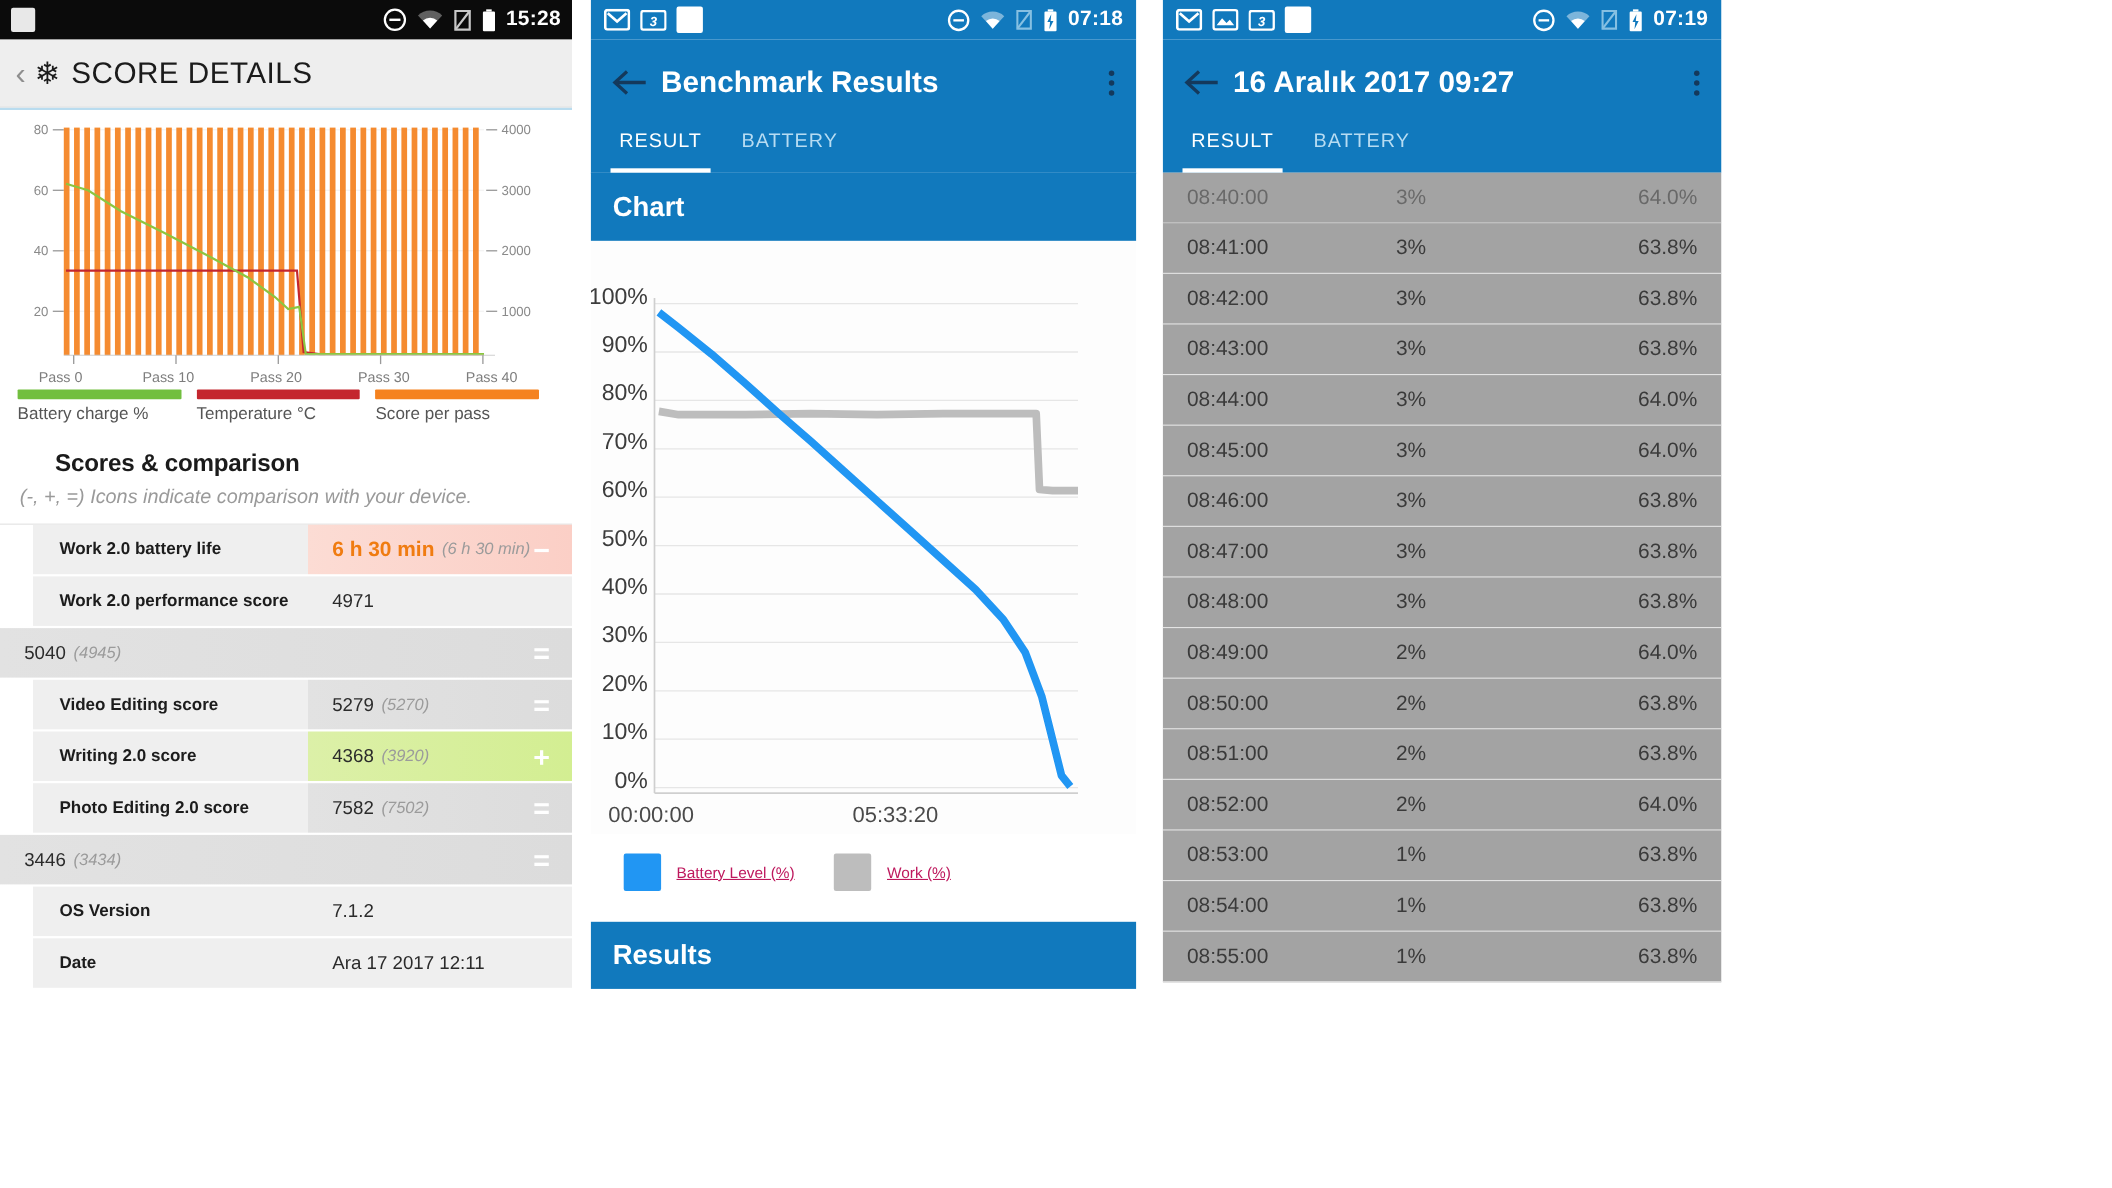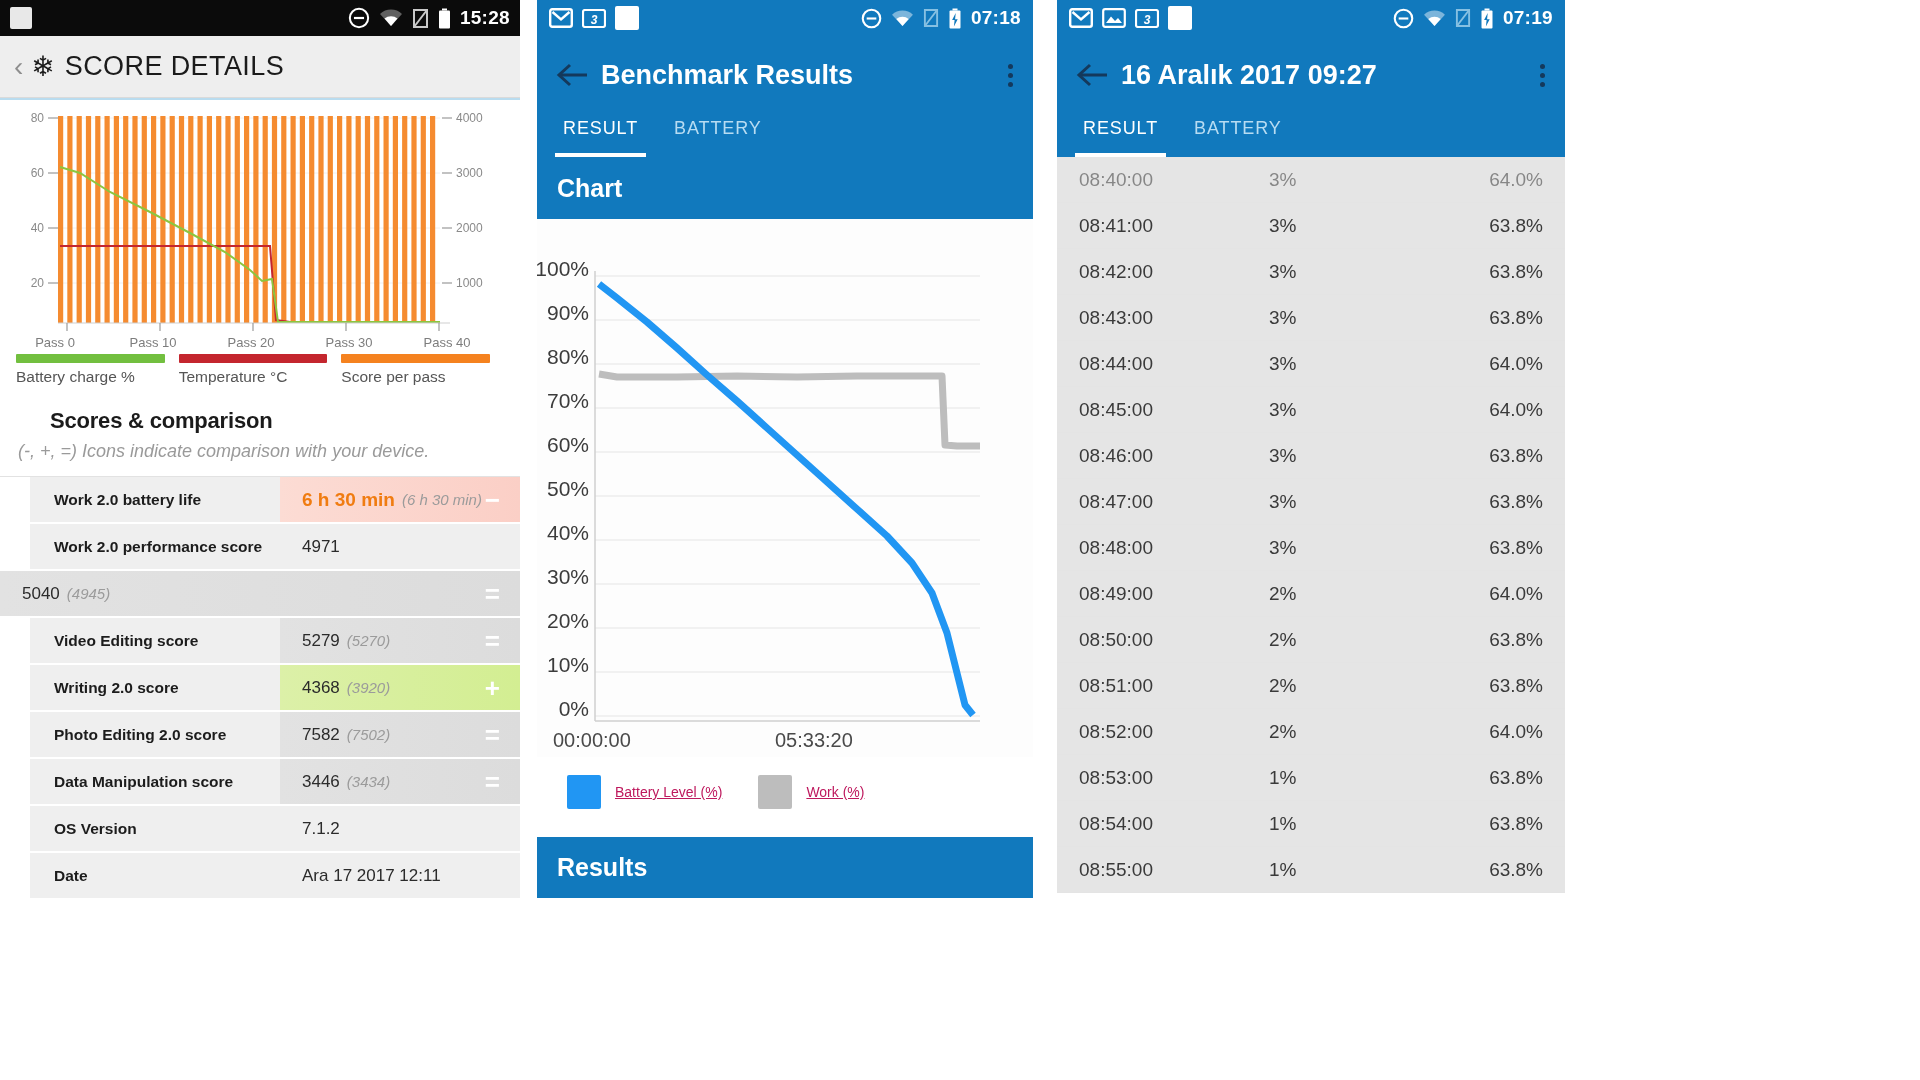--- a/index.html
+++ b/index.html
@@ -79,21 +79,21 @@
   .p2-cardhdr { background: #1179bd; color: #fff; font-size: 25px; font-weight: bold;
                 padding: 16px 20px; border-top: 1px solid #1179bd; }
   .p2-chartbox { background: #fdfdfd; padding-top: 24px; }
   .p2-legend { display: flex; align-items: center; gap: 14px; padding: 18px 0 16px 30px; }
   .p2-legend .sw { width: 34px; height: 34px; border-radius: 2px; }
   .p2-legend .lb { font-size: 14px; color: #be185d; margin-right: 22px; text-decoration: underline; }
   .p2-footer { background: #1179bd; color: #fff; font-size: 25px; font-weight: bold;
                padding: 16px 20px; margin-top: 12px; }
 
   
-  .p3-rows { background: #e5e5e5; }
+  .p3-rows { background: #a3a3a3; }
   .p3-row { display: flex; align-items: center; height: 46px;
             border-bottom: 1px solid #e4e4e4; padding: 0 22px; }
   .p3-row .c-time { width: 190px; font-size: 19px; color: #3a3a3a; }
   .p3-row .c-pct  { width: 140px; font-size: 19px; color: #3a3a3a; text-align: left; }
   .p3-row .c-work { flex: 1; font-size: 19px; color: #3a3a3a; text-align: right; }
   .p3-row.clip { opacity: .55; }
 </style>
 </head>
 <body>
 
@@ -297,21 +297,20 @@
           </div>
           <div class="p1-row">
             <div class="rk">Photo Editing 2.0 score</div>
             <div class="rv rv-grey">
               <span class="main">7582</span>
               <span class="cmp">(7502)</span>
               <span class="badge">=</span>
             </div>
           </div>
           <div class="p1-row">
-            <div class="rk">Data Manipulation score</div>
             <div class="rv rv-grey">
               <span class="main">3446</span>
               <span class="cmp">(3434)</span>
               <span class="badge">=</span>
             </div>
           </div>
           <div class="p1-row">
             <div class="rk">OS Version</div>
             <div class="rv rv-plain">
               <span class="main">7.1.2</span>

